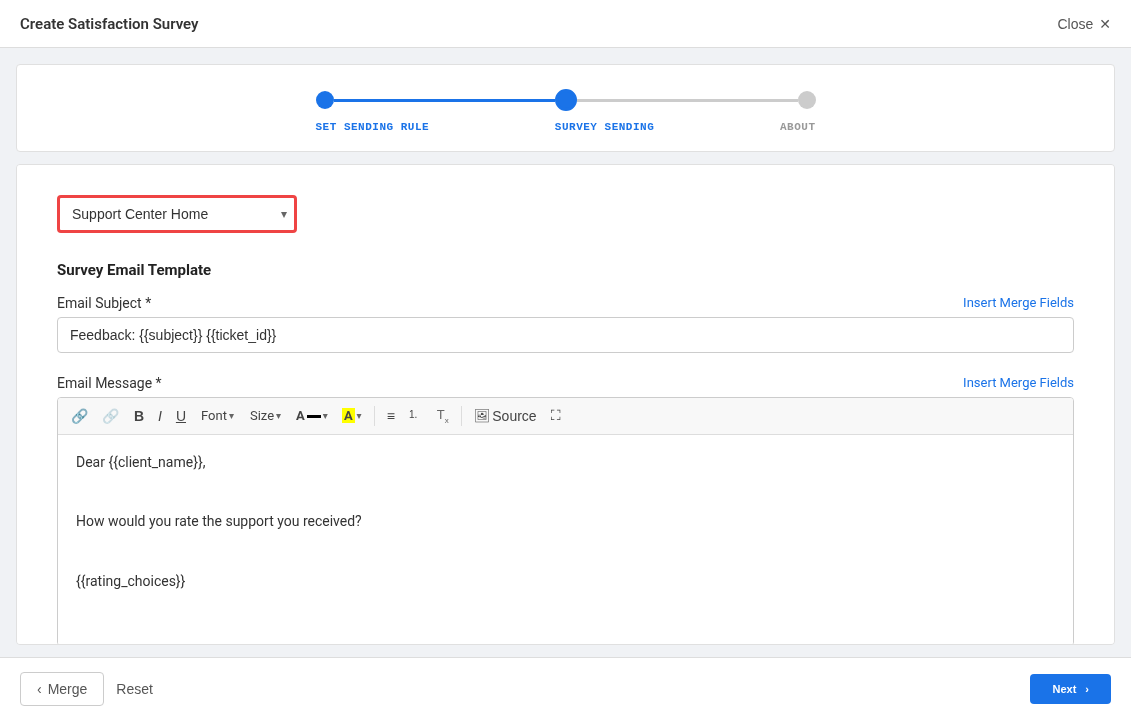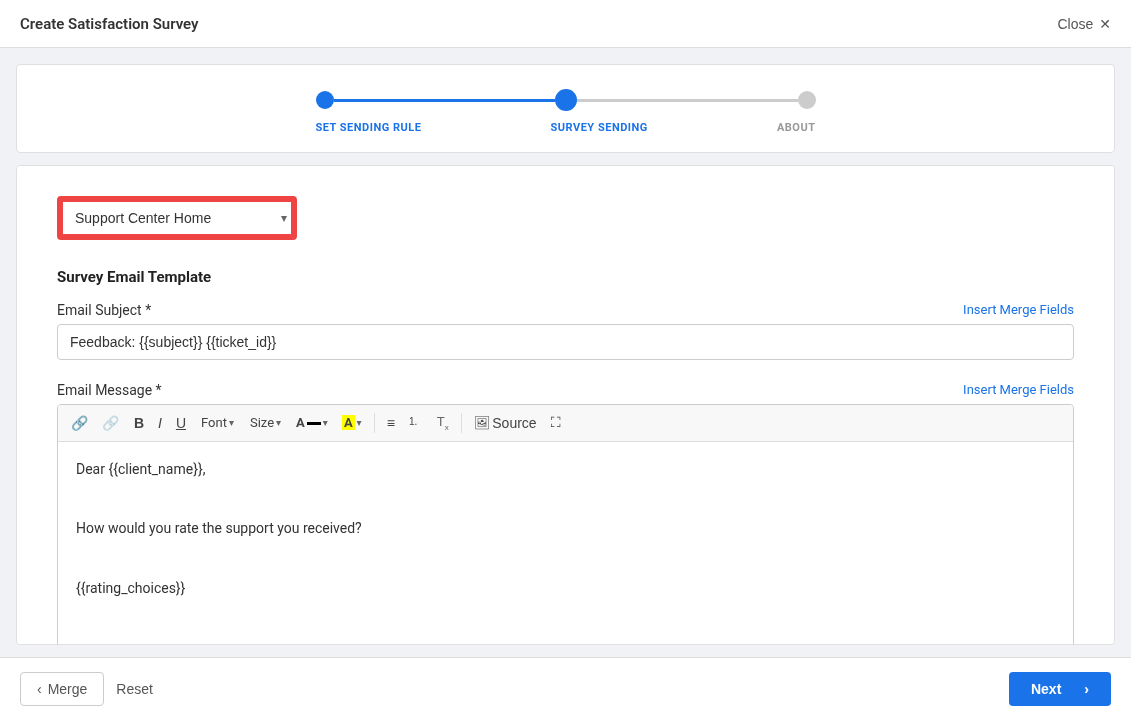--- a/index.html
+++ b/index.html
@@ -46,20 +46,21 @@
     .stepper-area {
       background: #fff;
       margin: 16px 16px 0 16px;
       border-radius: 4px;
       border: 1px solid #e0e0e0;
       padding: 24px 0 18px 0;
       display: flex;
       flex-direction: column;
       align-items: center;
       flex-shrink: 0;
+      font-family: Liberation Mono, monospace;
     }
     .stepper-track {
       display: flex;
       align-items: center;
       width: 500px;
       position: relative;
     }
     .stepper-line {
       height: 3px;
       flex: 1;
@@ -108,21 +109,21 @@
     }
 
     .redirect-select-wrapper {
       position: relative;
       width: 240px;
       margin-bottom: 28px;
     }
     .redirect-select {
       width: 100%;
       padding: 8px 36px 8px 12px;
-      border: 6px solid #ef4444;
+      border: 3px solid #ef4444;
       border-radius: 4px;
       font-size: 14px;
       color: #333;
       background: #fff;
       appearance: none;
       cursor: pointer;
     }
     .select-arrow {
       position: absolute;
       right: 10px;
@@ -267,27 +268,27 @@
     .reset-btn {
       background: none;
       border: none;
       font-size: 14px;
       color: #555;
       cursor: pointer;
     }
     .next-btn {
       display: flex;
       align-items: center;
-      gap: 23px;
+      gap: 9px;
       padding: 9px 22px;
       background: #1a73e8;
       color: #fff;
       border: none;
       border-radius: 4px;
-      font-size: 14px;
+      font-size: 11px;
       font-weight: 600;
       cursor: pointer;
     }
   </style>
 </head>
 <body>
 
 <div class="header">
   <span class="header-title">Create Satisfaction Survey</span>
   <button class="header-close">

